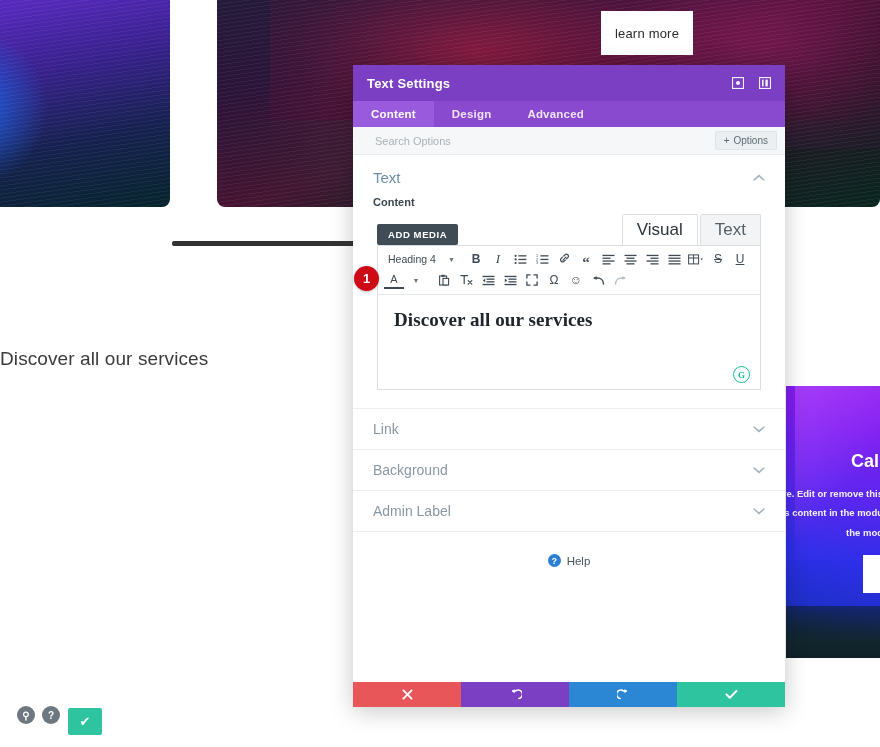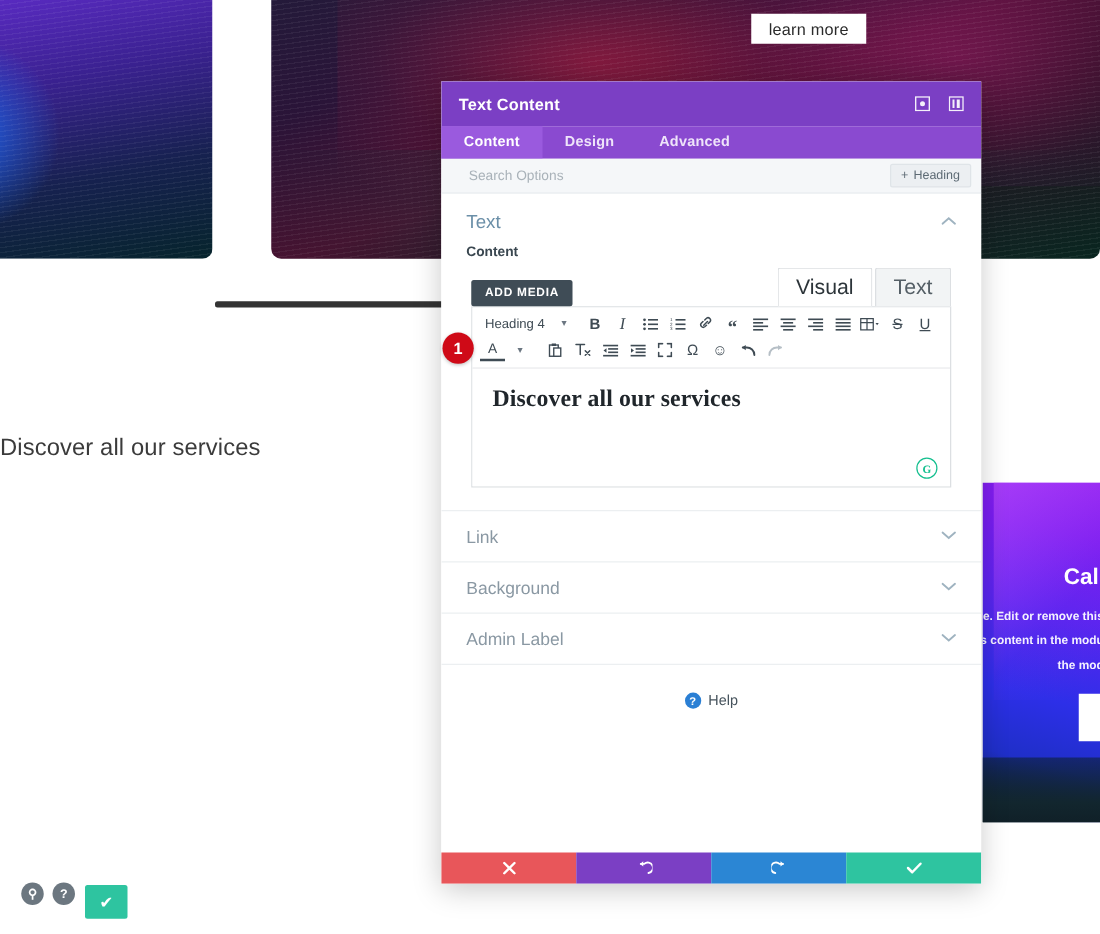--- a/index.html
+++ b/index.html
@@ -48,21 +48,21 @@
     position: absolute; right: -6%; top: -46%; width: 58%; height: 118%;
     background: radial-gradient(ellipse at 60% 58%, rgba(160,30,110,0.50) 0%, rgba(90,20,90,0.18) 48%, rgba(0,0,0,0) 74%);
   }
   .hero-glow-c {
     position: absolute; left: 0; bottom: -48%; width: 100%; height: 90%;
     background: radial-gradient(ellipse at 48% 28%, rgba(12,92,78,0.42) 0%, rgba(8,60,56,0.14) 50%, rgba(0,0,0,0) 76%);
   }
 
   .learn-more-btn {
     position: absolute; left: 601px; top: 11px;
-    width: 92px; height: 24px;
+    width: 92px; height: 44px;
     background: #ffffff;
     display: flex; align-items: center; justify-content: center;
     font-size: 13px; color: #2b2b2b; letter-spacing: .2px;
     border: 0;
   }
 
   .divider-bar {
     position: absolute; left: 172px; top: 241px;
     width: 196px; height: 5px; background: #333333; border-radius: 2px;
   }
@@ -306,21 +306,21 @@
       <button class="round-btn">?</button>
     </div>
     <button class="save-fab">✔</button>
   </div>
 
   <div class="badge-one">1</div>
 
   <div class="modal">
 
     <div class="modal-header">
-      <div class="modal-title">Text Content</div>
+      <div class="modal-title">Text Settings</div>
       <div class="hdr-icons">
         <div class="hdr-icon">
           <svg width="12" height="12" viewBox="0 0 12 12" aria-hidden="true">
             <rect x="0.5" y="0.5" width="11" height="11" fill="none" stroke="#ffffff" stroke-width="1.2"></rect>
             <circle cx="6" cy="6" r="2" fill="#ffffff"></circle>
           </svg>
         </div>
         <div class="hdr-icon">
           <svg width="12" height="12" viewBox="0 0 12 12" aria-hidden="true">
             <rect x="0.5" y="0.5" width="11" height="11" fill="none" stroke="#ffffff" stroke-width="1.2"></rect>
@@ -334,21 +334,21 @@
     <div class="tabbar">
       <div class="tab active">Content</div>
       <div class="tab">Design</div>
       <div class="tab">Advanced</div>
     </div>
 
     <div class="searchbar">
       <input class="search-input" type="text" placeholder="Search Options" style="">
       <button class="filter-btn">
         <span>+</span>
-        <span>Heading</span>
+        <span>Options</span>
       </button>
     </div>
 
     <div class="modal-body">
 
       <div class="section-head">
         <div class="section-title">Text</div>
         <div class="chev">
           <svg width="12" height="8" viewBox="0 0 12 8" aria-hidden="true">
             <path d="M1 6 L6 1.6 L11 6" fill="none" stroke="#9fb3c0" stroke-width="1.5" stroke-linecap="round"></path>

